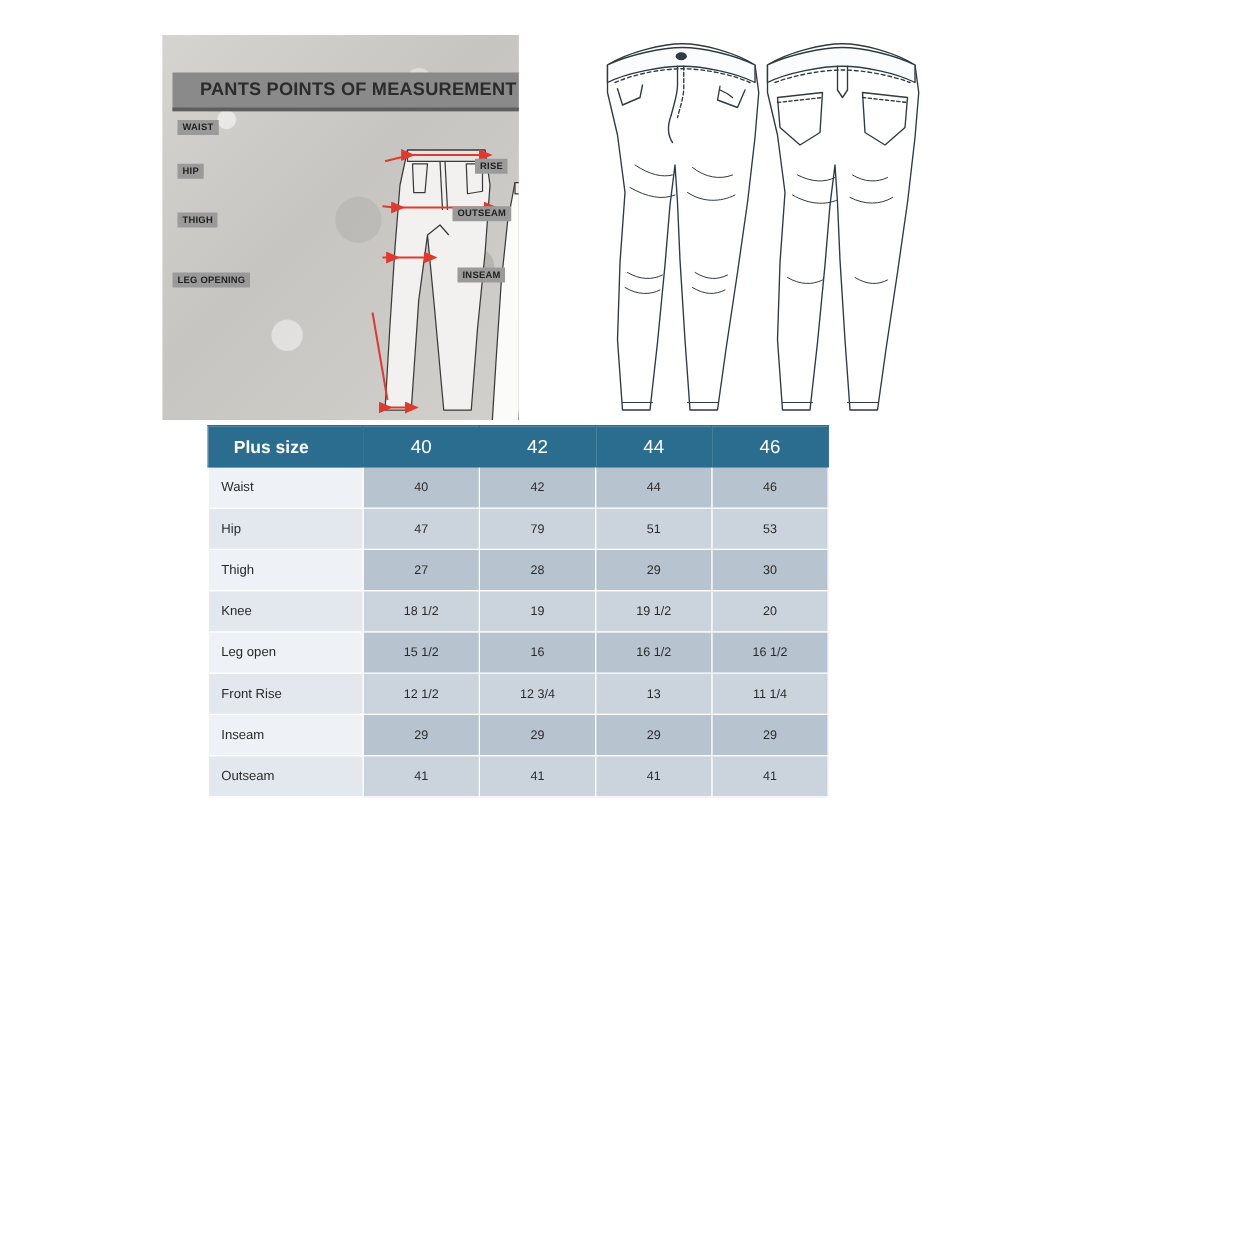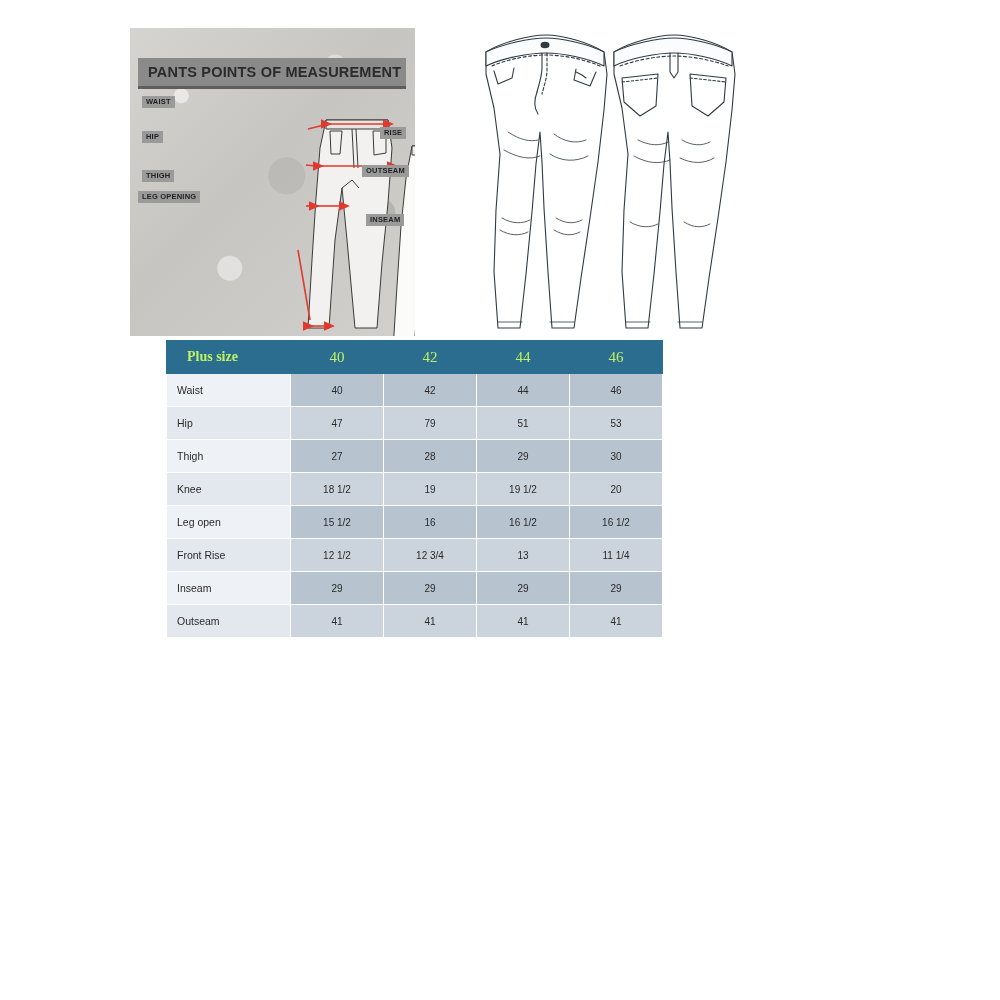--- a/index.html
+++ b/index.html
@@ -39,20 +39,21 @@
   #diagram-title-bar {
     position: absolute;
     left: 8px;
     top: 30px;
     width: 268px;
     height: 28px;
     background: #8a8a8a;
     border-bottom: 3px solid #5e5e5e;
     display: flex;
     align-items: center;
+    padding-left: 12px;
   }
   #diagram-title-bar .t {
     color: #2b2b2b;
     font-size: 14.5px;
     font-weight: bold;
     letter-spacing: 0.2px;
     padding-left: 10px;
     white-space: nowrap;
   }
   .lbl {
@@ -84,24 +85,23 @@
     border-collapse: collapse;
     font-size: 11px;
   }
   #size-table th, #size-table td {
     border: 1px solid #ffffff;
     height: 33px;
     box-sizing: border-box;
   }
   #size-table thead th {
     background: #2b6d8f;
-    color: #bef264;
+    color: #ffffff;
     font-weight: bold;
     border: 1px solid #2b6d8f;
-    font-family: Liberation Serif, serif;
   }
   #size-table thead th.hdr-label {
     width: 124px;
     text-align: left;
     padding-left: 20px;
     font-size: 14px;
   }
   #size-table thead th.hdr-size {
     width: 93px;
     text-align: center;
@@ -183,21 +183,21 @@
     </defs>
   </svg>
 
   <div id="diagram-title-bar">
     <span class="t">PANTS POINTS OF MEASUREMENT</span>
   </div>
 
   <span class="lbl" style="left:12px;  top:68px;">WAIST</span>
   <span class="lbl" style="left:12px;  top:103px;">HIP</span>
   <span class="lbl" style="left:12px;  top:142px;">THIGH</span>
-  <span class="lbl" style="left:8px;   top:163px;">LEG OPENING</span>
+  <span class="lbl" style="left:8px;   top:190px;">LEG OPENING</span>
   <span class="lbl" style="left:250px; top:99px;">RISE</span>
   <span class="lbl" style="left:232px; top:137px;">OUTSEAM</span>
   <span class="lbl" style="left:236px; top:186px;">INSEAM</span>
 </div>
 
 <div id="flats-panel">
   <svg width="270" height="316" viewBox="0 0 270 316" fill="#ffffff" stroke="#2f3a43" stroke-width="1.1" stroke-linejoin="round" stroke-linecap="round">
 
     <g>
       <path d="M18,30 C34,20 62,13 78,13 C94,13 120,20 136,30

